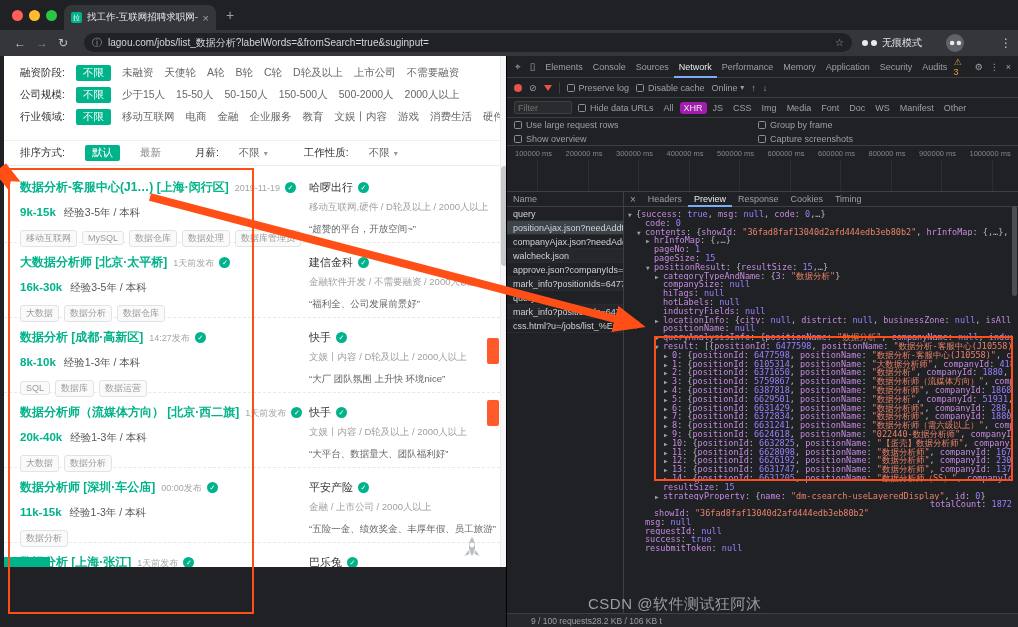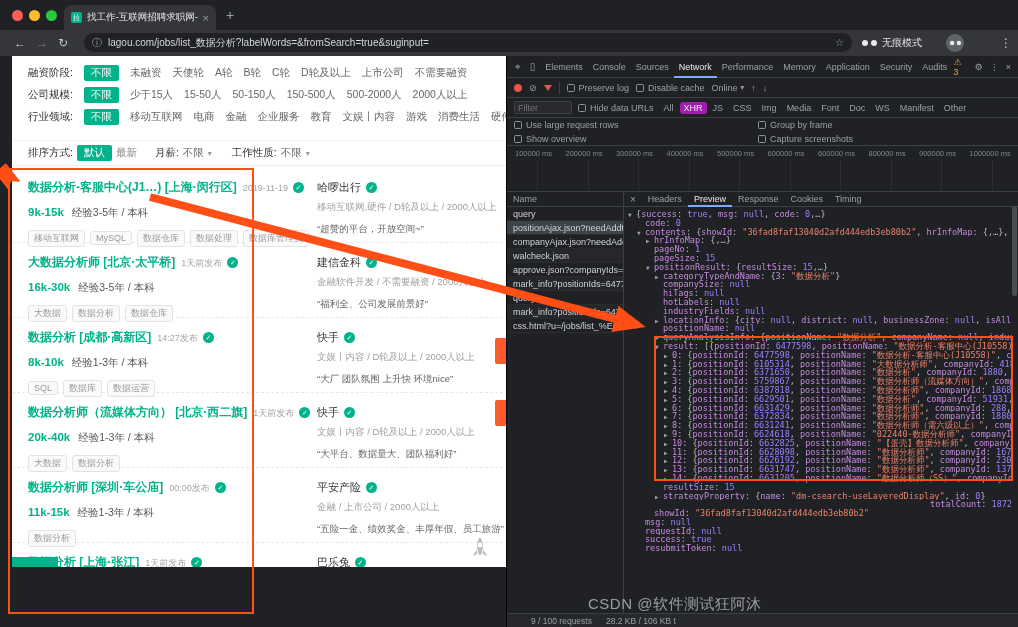--- a/index.html
+++ b/index.html
@@ -23,28 +23,28 @@
 .addr .url{flex:1;white-space:nowrap;overflow:hidden}
 .sm-ic{color:#9aa0a6;font-size:10px}
 .incog-badge{position:absolute;left:862px;top:6px;display:flex;align-items:center;gap:5px;color:#e8eaed;font-size:10px}
 .incog-ic{width:15px;height:8px;position:relative;display:inline-block}
 .incog-ic::before,.incog-ic::after{content:"";position:absolute;top:1px;width:6px;height:6px;border-radius:50%;background:#e8eaed}
 .incog-ic::before{left:0}.incog-ic::after{right:0}
 .avatar{position:absolute;left:946px;top:4px;width:18px;height:18px;border-radius:50%;background:#5f6368;
      display:flex;align-items:center;justify-content:center}
 .menu-dots{position:absolute;left:1000px;top:6px;color:#c3c7cc;font-size:12px}
 
-.page{position:absolute;left:12px;top:56px;width:506px;height:511px;background:#fff;overflow:hidden}
+.page{position:absolute;left:4px;top:56px;width:506px;height:511px;background:#fff;overflow:hidden}
 .filters{padding:6px 0 0 16px}
 .filter-row{display:flex;align-items:center;height:22px;font-size:10.5px;color:#666;gap:11px;white-space:nowrap}
 .filter-label{color:#333}
 .chip-green{background:#00b38a;color:#fff;border-radius:2px;padding:1px 7px;font-size:10.5px}
 .filter-opt{color:#666}
 .sortbar{position:absolute;left:0;top:84px;width:100%;height:26px;border-top:1px solid #f0f0f0;border-bottom:1px solid #ececec;
-     display:flex;align-items:center;padding-left:16px;font-size:10.5px;color:#333;gap:4px;background:#fff}
+     display:flex;align-items:center;padding-left:16px;font-size:10.5px;color:#333;gap:20px;background:#fff}
 .sort-opt{color:#888;margin-right:14px}
 .sort-select{color:#666;display:inline-flex;gap:4px;align-items:center;margin-right:16px}
 .caret{font-size:8px;color:#999}
 .joblist{position:absolute;left:0;top:112px;width:496px}
 .job{position:relative;height:75px;border-bottom:1px dashed #e8e8e8;padding:9px 0 0 16px}
 .job-line1{white-space:nowrap;overflow:hidden;width:292px}
 .job-title{color:#00b38a;font-size:12px;font-weight:700}
 .job-time{color:#a5a5a5;font-size:9px;margin-left:6px}
 .badge-green{display:inline-block;width:11px;height:11px;border-radius:50%;background:#00b38a;color:#fff;
      font-size:7px;text-align:center;line-height:11px;margin-left:5px;vertical-align:1px}
@@ -101,21 +101,21 @@
 .dt-dtabs{height:15px;border-bottom:1px solid #3c4043;display:flex;align-items:center}
 .dt-detail-close{padding:0 6px;font-size:10px}
 .dt-dtab{padding:0 6px;height:15px;line-height:15px}
 .dt-dtab.active{color:#e8eaed;box-shadow:inset 0 -2px 0 #7cacf8}
 .dt-json{position:absolute;left:0;top:15px;right:6px;bottom:0;padding-top:3px;
      font-family:"DejaVu Sans Mono",monospace;font-size:8.5px;color:#b8bcc2;overflow:hidden}
 .json-line{height:8.8px;line-height:8.8px;white-space:nowrap;overflow:hidden}
 .twisty{display:inline-block;width:8px;font-size:6px;color:#9aa0a6}
 .j-key{color:#c58ae0}.j-str{color:#e8826b}.j-num{color:#9980ff}.j-kw{color:#9980ff}
 .dt-status{position:absolute;left:0;bottom:0;right:0;height:14px;border-top:1px solid #3c4043;background:#26282b;
-     display:flex;align-items:center;gap:14px;padding-left:24px;font-size:8.5px;color:#9aa0a6}
+     display:flex;align-items:center;padding-left:24px;font-size:8.5px;color:#9aa0a6}
 .dt-scrollthumb{position:absolute;right:1px;top:150px;width:5px;height:90px;background:#4a4d51;border-radius:3px}
 
 .ann-rect{position:absolute;border:2px solid #ff4f17;z-index:30;pointer-events:none}
 .rect1{left:8px;top:168px;width:246px;height:446px}
 .rect2{left:654px;top:336px;width:359px;height:145px}
 .ann-flag{position:absolute;left:0;top:165px;width:15px;height:24px;background:#ff4f17;
      clip-path:polygon(0 0,100% 0,100% 100%,50% 72%,0 100%);transform:rotate(-38deg);z-index:31}
 .ann-arrow{position:absolute;left:0;top:0;z-index:32;pointer-events:none}
 .watermark{position:absolute;left:588px;top:595px;font-size:15px;color:#9b9ea1;z-index:33;letter-spacing:.5px}
 </style>

